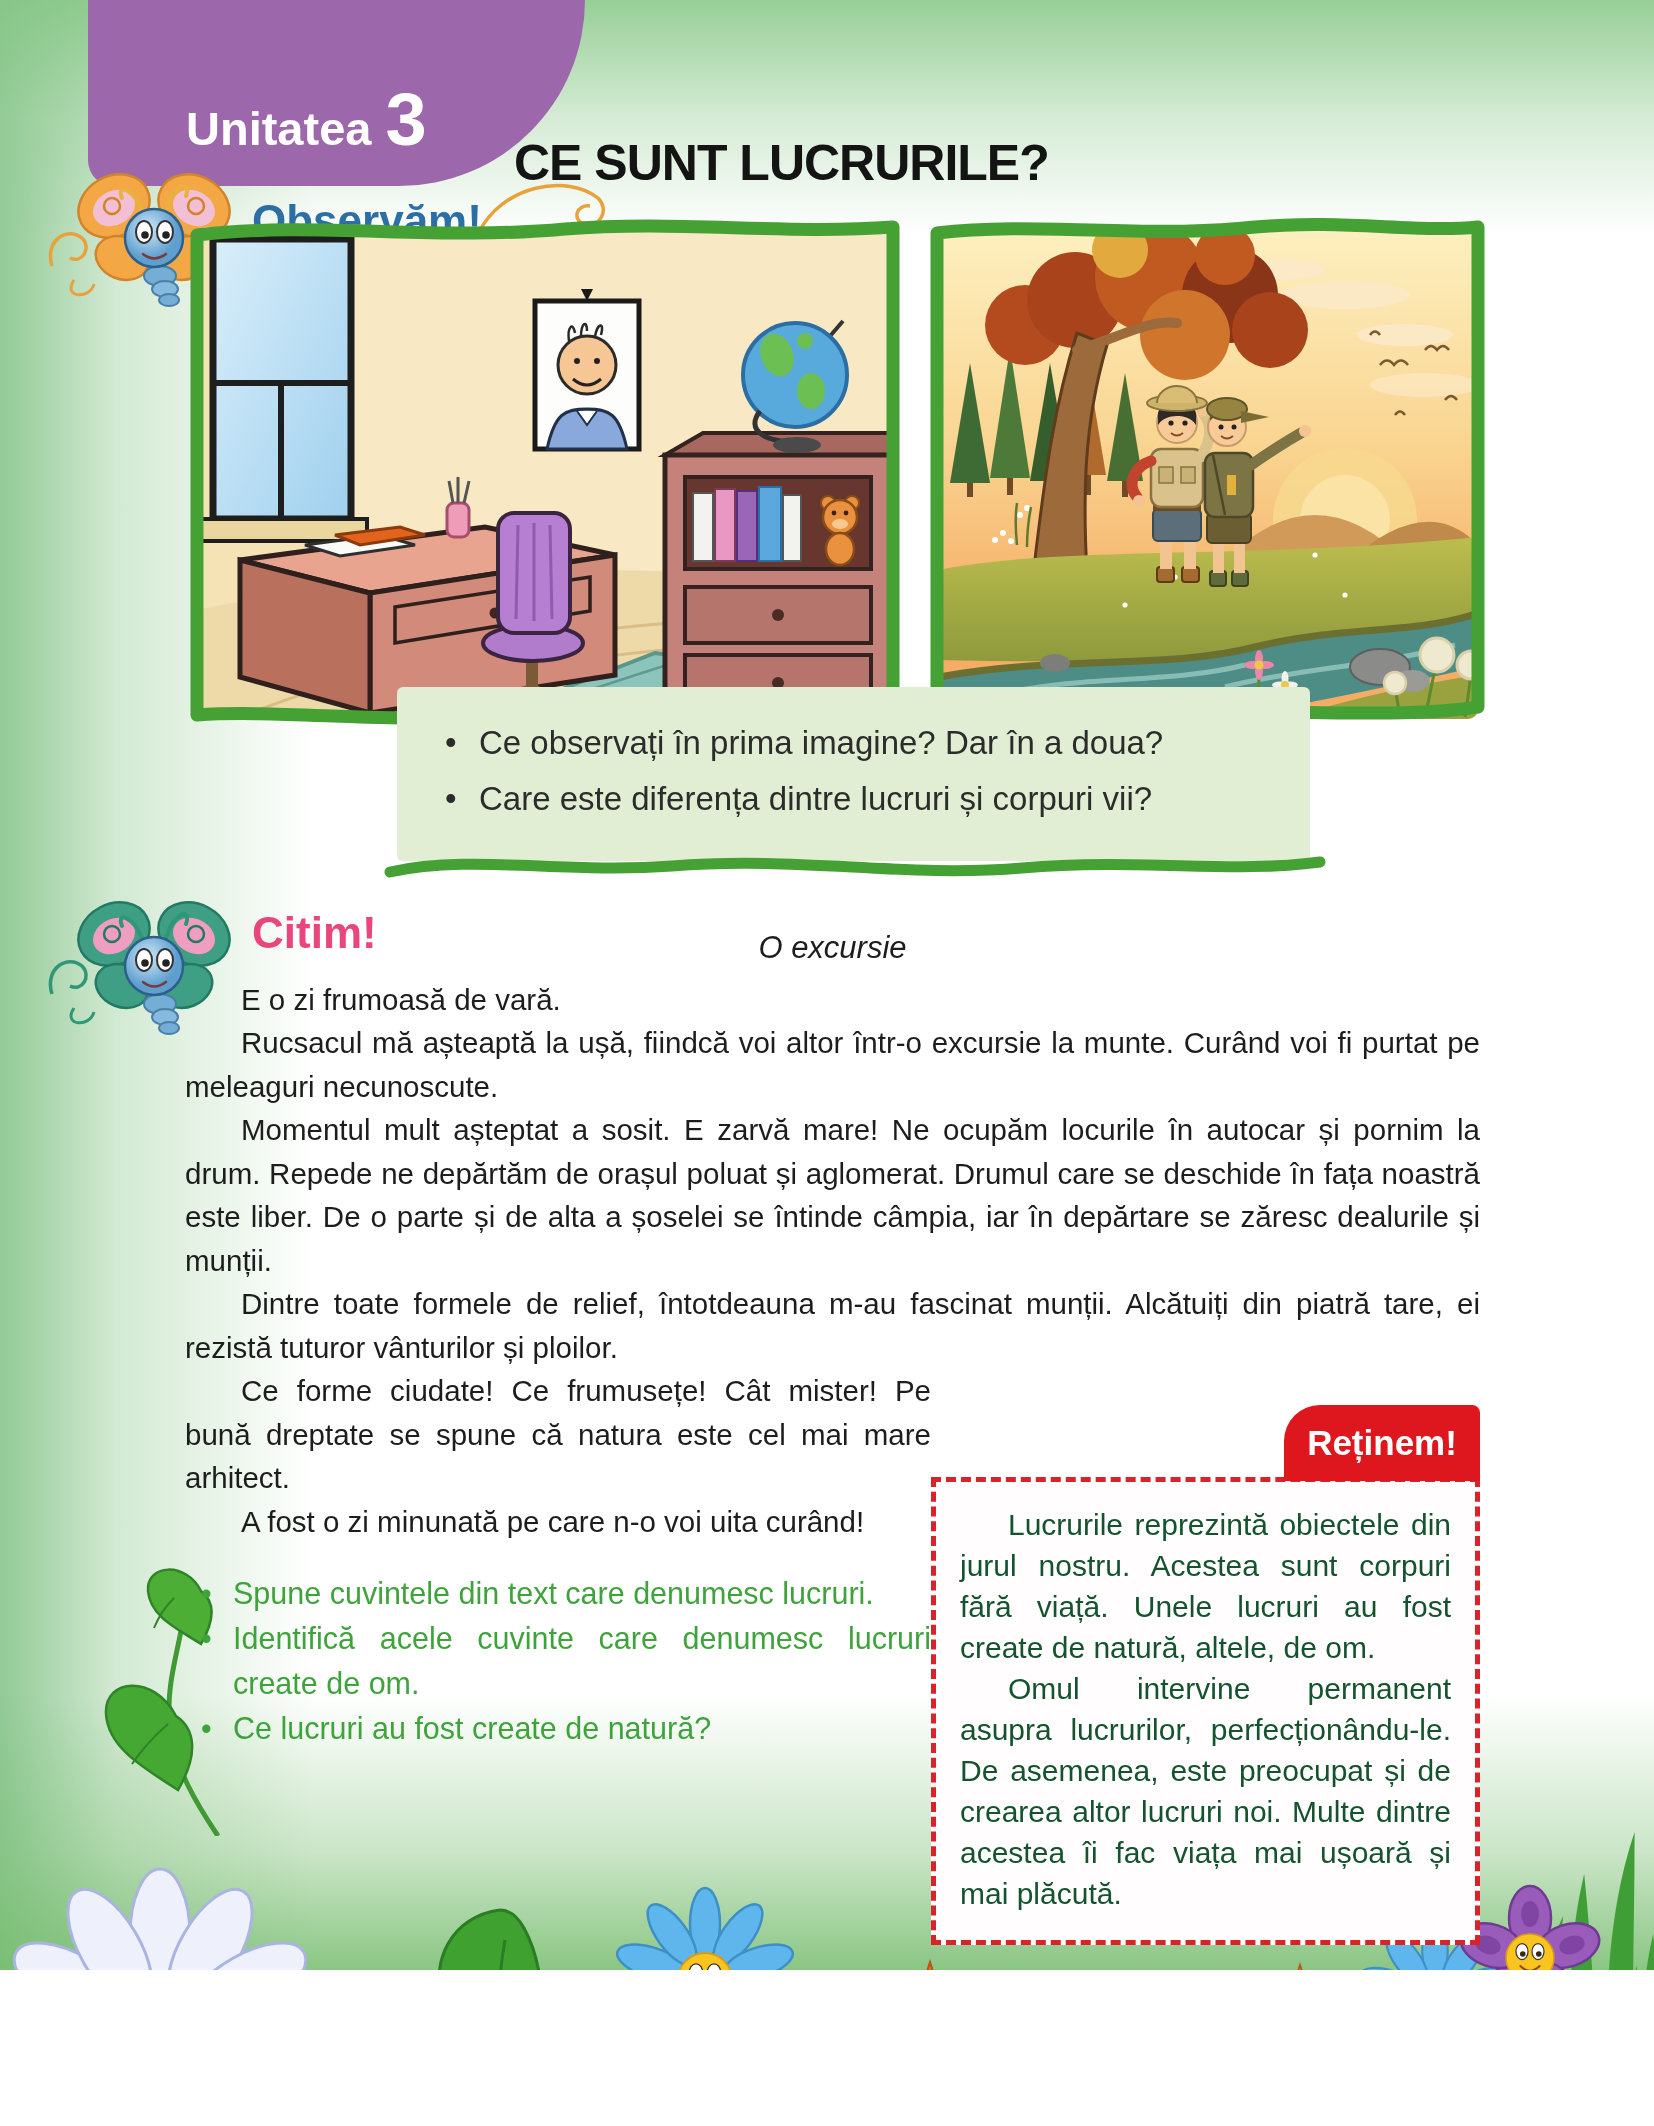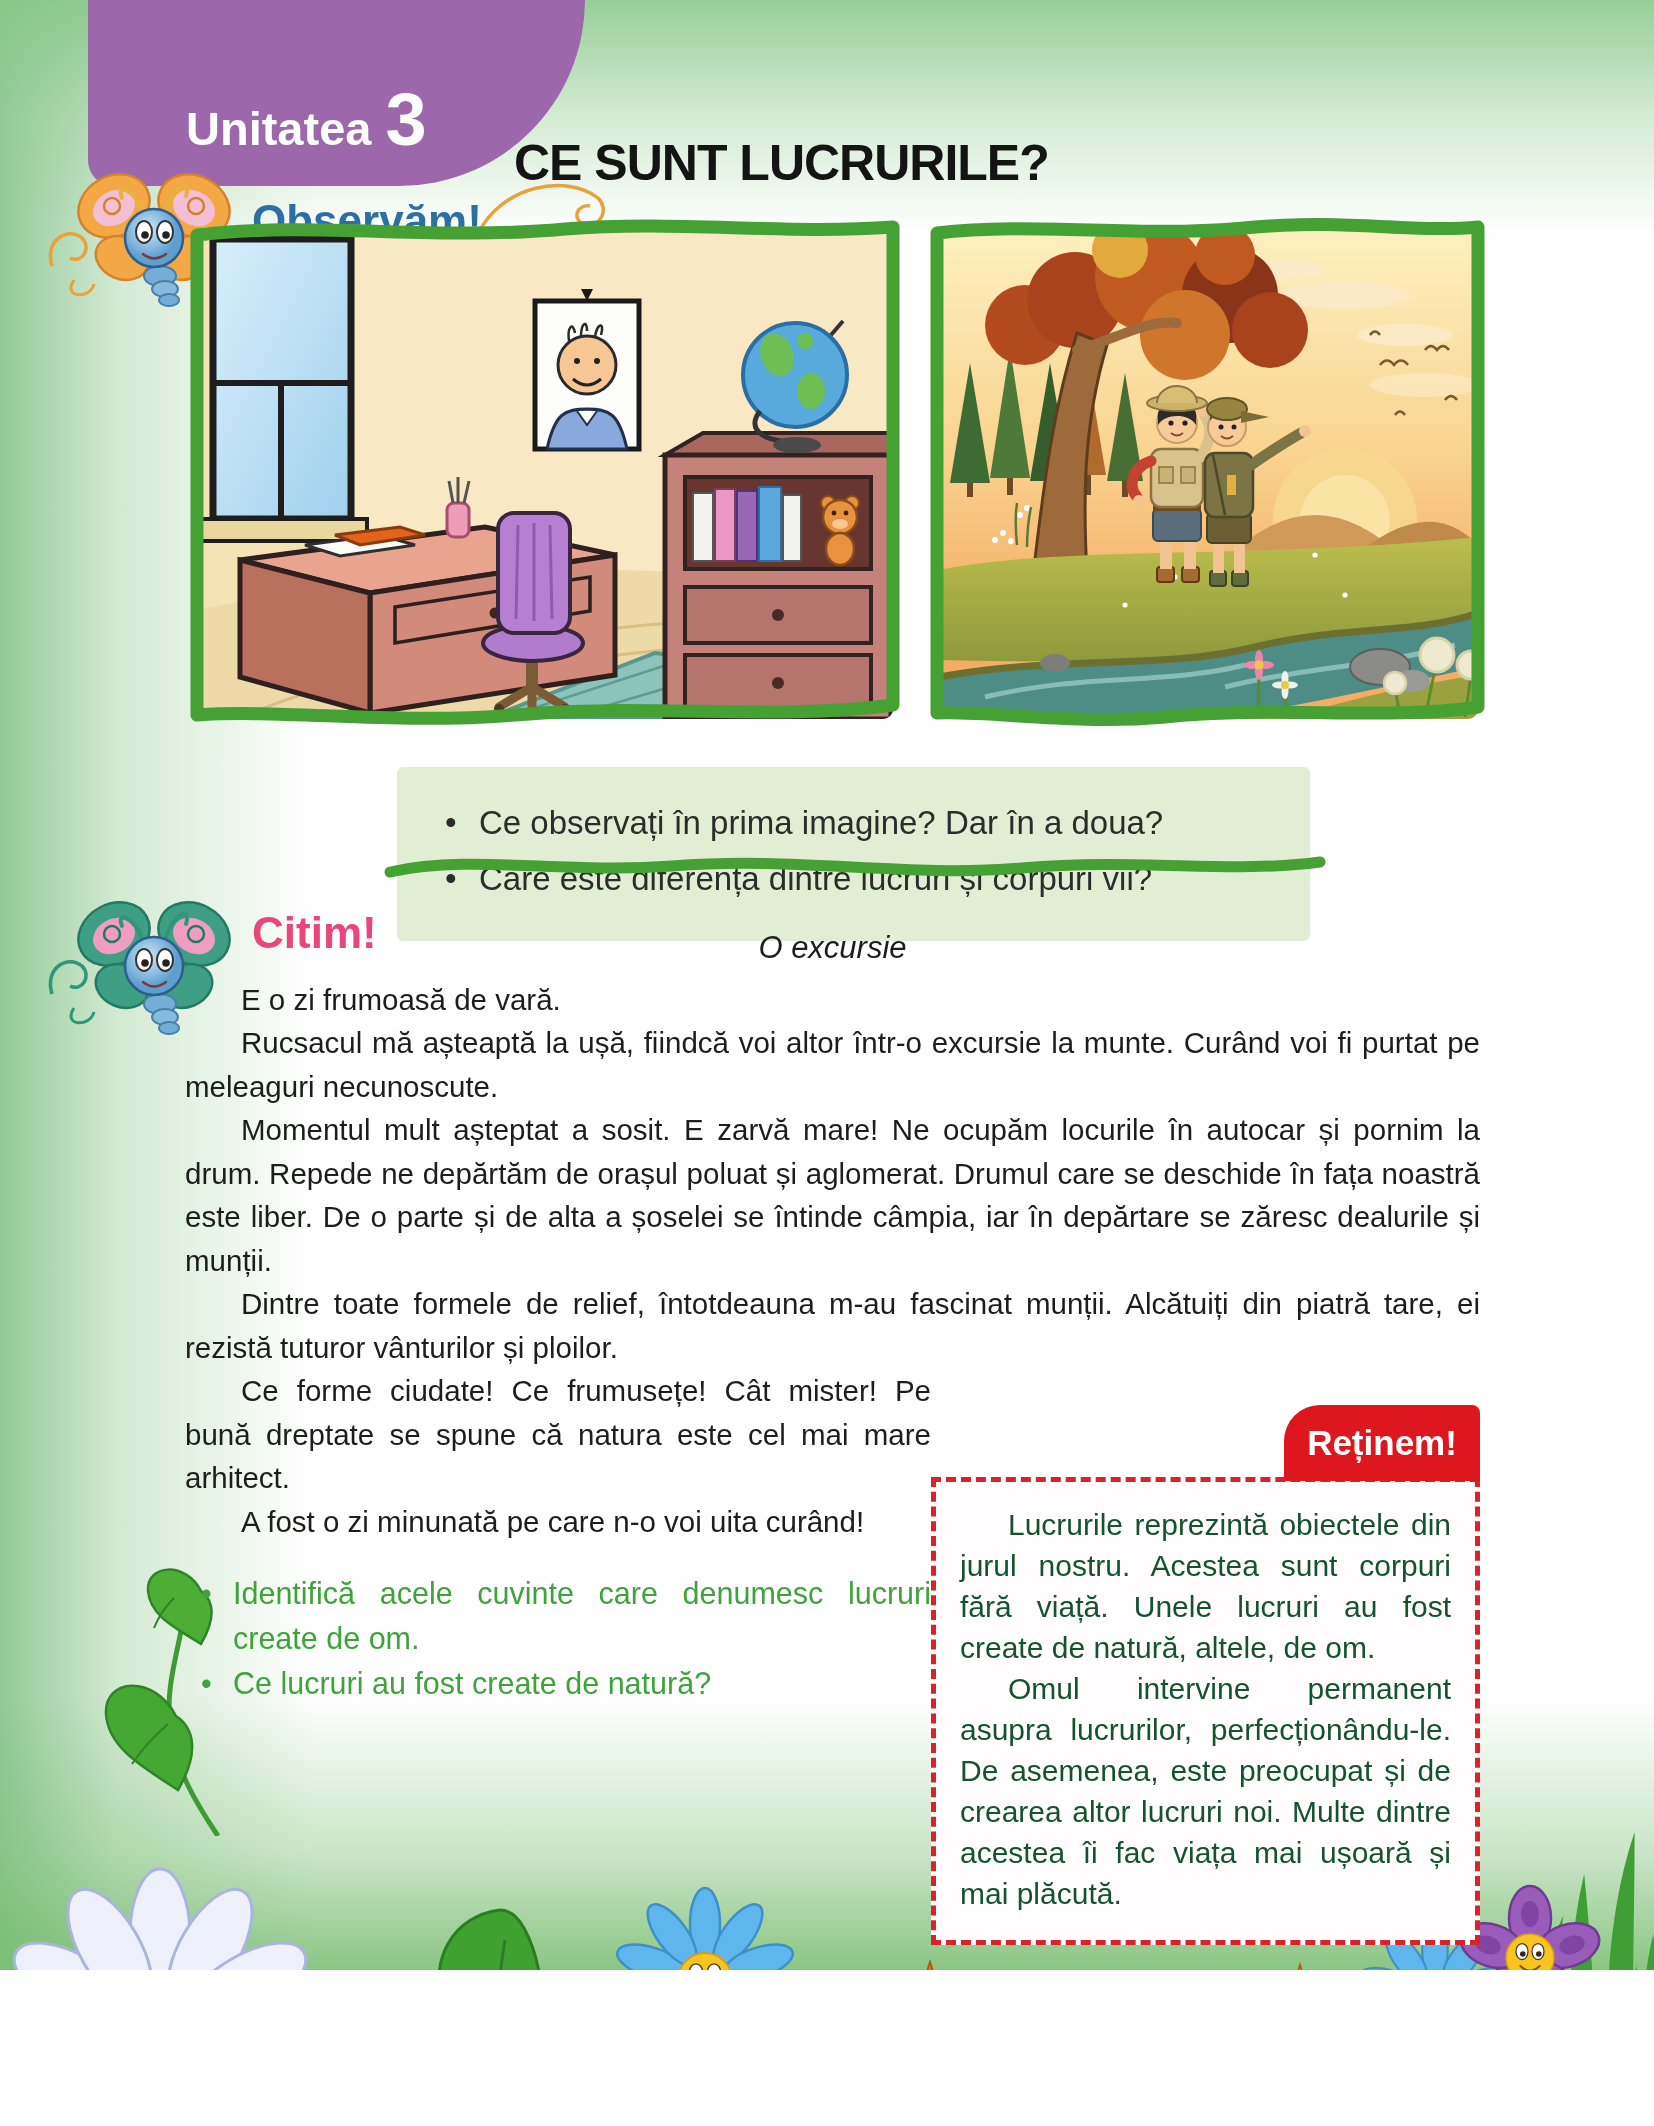--- a/index.html
+++ b/index.html
@@ -18,21 +18,21 @@
   .banner-word{font-size:47px;}
   .banner-number{font-size:74px;margin-left:14px;}
   .page-title{position:absolute;left:514px;top:134px;font-size:50px;font-weight:800;letter-spacing:-1px;color:#141414;white-space:nowrap;}
   .observe-label{position:absolute;left:252px;top:196px;font-size:44px;font-weight:bold;color:#2c6fa5;}
   .read-label{position:absolute;left:252px;top:908px;font-size:44px;font-weight:bold;color:#e8467d;}
   .bfly{position:absolute;}
   
   .scene1{position:absolute;left:185px;top:215px;width:720px;height:525px;}
   .scene2{position:absolute;left:925px;top:215px;width:565px;height:525px;}
   
-  .qbox{position:absolute;left:397px;top:767px;width:913px;box-sizing:border-box;background:#e2eed3;border-radius:6px;padding:32px 38px 30px 46px;}
+  .qbox{position:absolute;left:397px;top:687px;width:913px;box-sizing:border-box;background:#e2eed3;border-radius:6px;padding:32px 38px 30px 46px;}
   .qbox ul{margin:0;padding:0;list-style:none;}
   .qbox li{position:relative;font-size:33px;line-height:48px;color:#2c2c2c;padding-left:36px;margin-bottom:8px;}
   .qbox li::before{content:"\2022";position:absolute;left:2px;top:0;}
   .qwave{position:absolute;left:382px;top:846px;}
   
   .story{position:absolute;left:185px;top:926px;width:1295px;font-size:29.5px;line-height:43.5px;color:#1d1d1d;text-align:justify;z-index:3;}
   .story-title{text-align:center;font-size:31px;font-weight:normal;margin:0 0 8px 0;font-style:italic;}
   .story p{margin:0;text-indent:56px;}
   .cols{display:flex;justify-content:space-between;}
   .col-left{width:752px;}
@@ -370,20 +370,21 @@
     <h3 class="story-title">O excursie</h3>
     <p>E o zi frumoasă de vară.</p>
     <p>Rucsacul mă așteaptă la ușă, fiindcă voi altor într-o excursie la munte. Curând voi fi purtat pe meleaguri necunoscute.</p>
     <p>Momentul mult așteptat a sosit. E zarvă mare! Ne ocupăm locurile în autocar și pornim la drum. Repede ne depărtăm de orașul poluat și aglomerat. Drumul care se deschide în fața noastră este liber. De o parte și de alta a șoselei se întinde câmpia, iar în depărtare se zăresc dealurile și munții.</p>
     <p>Dintre toate formele de relief, întotdeauna m-au fascinat munții. Alcătuiți din piatră tare, ei rezistă tuturor vânturilor și ploilor.</p>
     <div class="cols">
       <div class="col-left">
         <p>Ce forme ciudate! Ce frumusețe! Cât mister! Pe bună dreptate se spune că natura este cel mai mare arhitect.</p>
         <p>A fost o zi minunată pe care n-o voi uita curând!</p>
         <ul class="tasks">
+          <li>Spune cuvintele din text care denumesc lucruri.</li>
           <li>Identifică acele cuvinte care denumesc lucruri create de om.</li>
           <li>Ce lucruri au fost create de natură?</li>
         </ul>
       </div>
       <div class="col-right">
         <div class="rtab">Reținem!</div>
         <div class="rbox">
           <p>Lucrurile reprezintă obiectele din jurul nostru. Acestea sunt corpuri fără viață. Unele lucruri au fost create de natură, altele, de om.</p>
           <p>Omul intervine permanent asupra lucrurilor, perfecționându-le. De asemenea, este preocupat și de crearea altor lucruri noi. Multe dintre acestea îi fac viața mai ușoară și mai plăcută.</p>
         </div>

